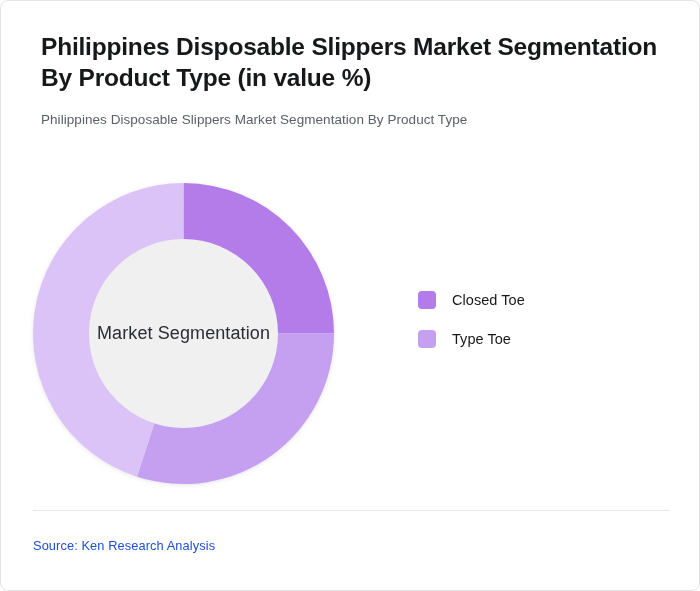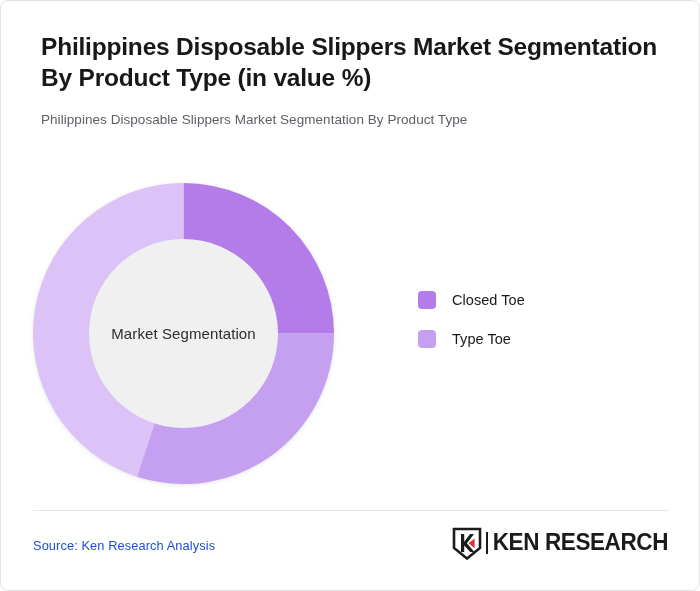--- a/index.html
+++ b/index.html
@@ -73,21 +73,21 @@
     left: 0;
     top: 0;
     width: 301px;
     height: 301px;
     display: flex;
     align-items: center;
     justify-content: center;
     pointer-events: none;
   }
   .donut-center-label span {
-    font-size: 15px;
+    font-size: 18px;
     color: #2b2d31;
     letter-spacing: 0.1px;
     white-space: nowrap;
   }
 
   
   .legend {
     position: absolute;
     left: 417px;
     top: 114px;
@@ -195,23 +195,14 @@
         <span class="legend-swatch" style="background:#c6a0f0"></span>
         <span class="legend-label">Type Toe</span>
       </div>
     </div>
 
   </div>
 
   <div class="divider"></div>
   <div class="source">Source: Ken Research Analysis</div>
 
-  <div class="logo">
-    <svg class="logo-mark" viewBox="0 0 30 33">
-      <path d="M2 2 H28 V21 L15 31.5 L2 21 Z" fill="#ffffff" stroke="#1b1b1b" stroke-width="2.6"></path>
-      <path d="M9 7 V25 H12.2 V18.6 L18.2 25 H22.4 L14.9 16.3 L22 7 H18.1 L12.2 14.7 V7 Z" fill="#1b1b1b"></path>
-      <path d="M22.6 11.4 L22.6 21.2 L16.6 16.3 Z" fill="#e03030"></path>
-    </svg>
-    <span class="logo-sep"></span>
-    <span class="logo-text">KEN RESEARCH</span>
-  </div>
 
 </div>
 
 </body></html>

